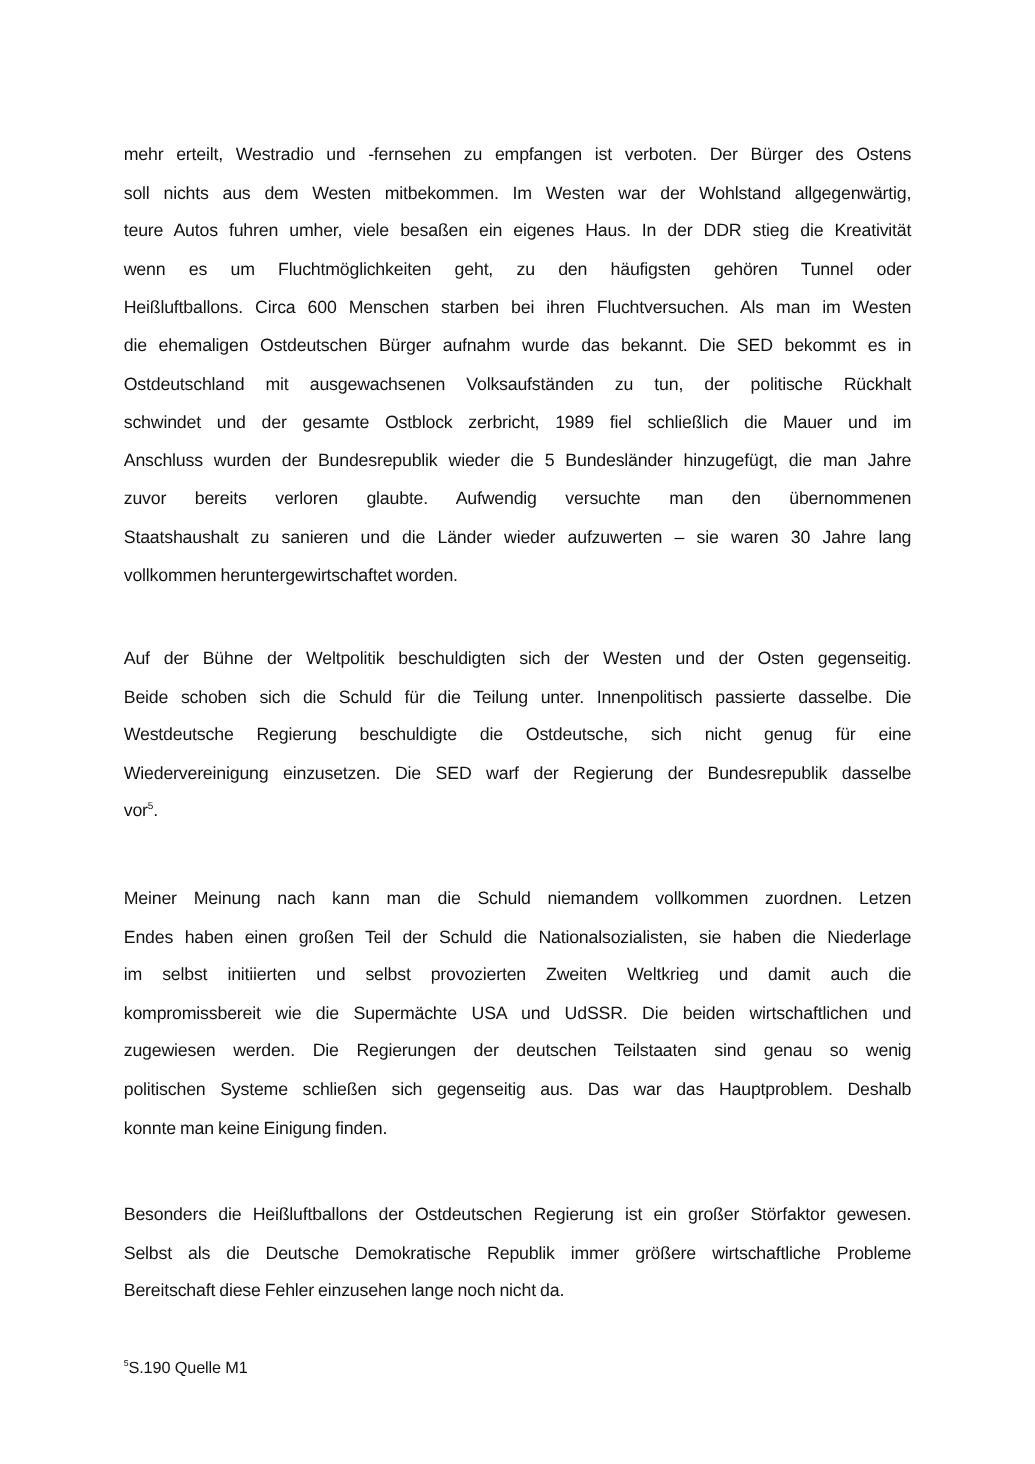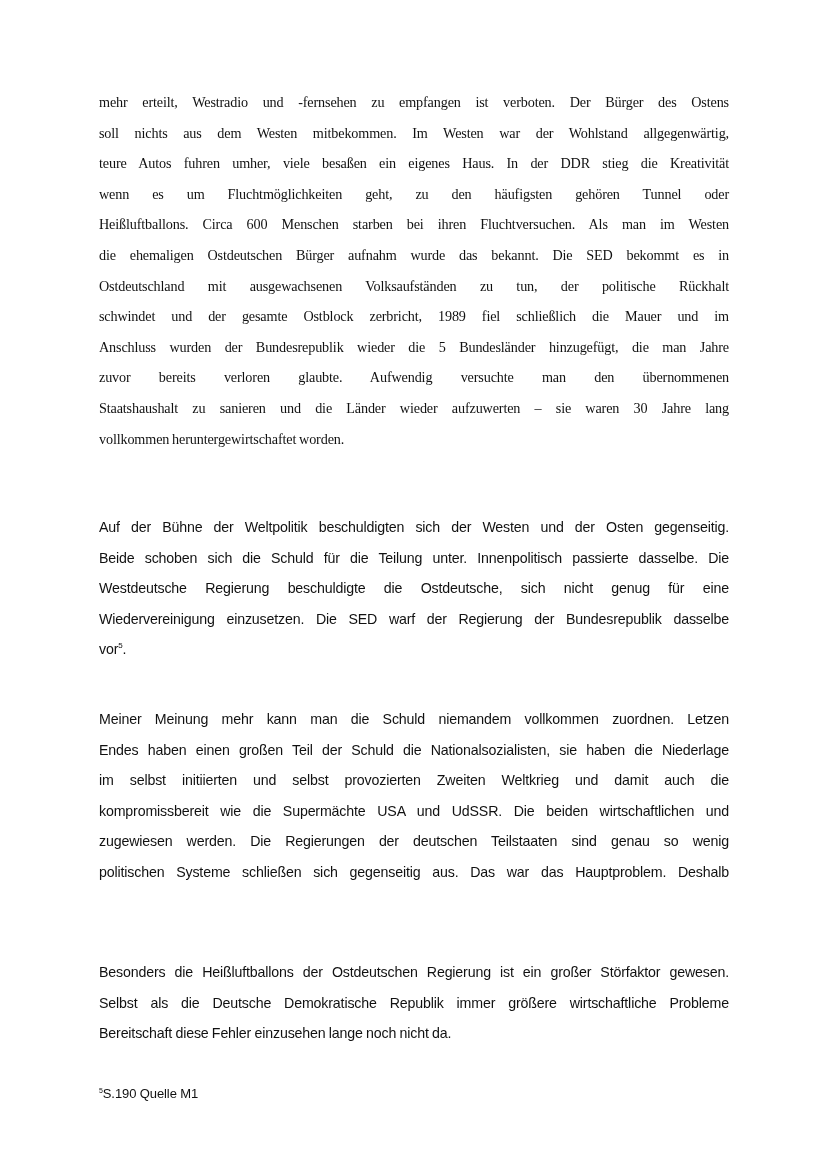--- a/index.html
+++ b/index.html
@@ -55,21 +55,21 @@
     }
     .footnote sup {
       font-size: 7px;
     }
   </style>
 </head>
 <body>
 
 <div class="page">
 
-  <div class="para" style="top:87px;font-family:Liberation Serif, serif;">
+  <div class="para" style="top:109px;">
     <span class="line">mehr erteilt, Westradio und -fernsehen zu empfangen ist verboten. Der Bürger des Ostens</span>
     <span class="line">soll nichts aus dem Westen mitbekommen. Im Westen war der Wohlstand allgegenwärtig,</span>
     <span class="line">teure Autos fuhren umher, viele besaßen ein eigenes Haus. In der DDR stieg die Kreativität</span>
     <span class="line">wenn es um Fluchtmöglichkeiten geht, zu den häufigsten gehören Tunnel oder</span>
     <span class="line">Heißluftballons. Circa 600 Menschen starben bei ihren Fluchtversuchen. Als man im Westen</span>
     <span class="line">die ehemaligen Ostdeutschen Bürger aufnahm wurde das bekannt. Die SED bekommt es in</span>
     <span class="line">Ostdeutschland mit ausgewachsenen Volksaufständen zu tun, der politische Rückhalt</span>
     <span class="line">schwindet und der gesamte Ostblock zerbricht, 1989 fiel schließlich die Mauer und im</span>
     <span class="line">Anschluss wurden der Bundesrepublik wieder die 5 Bundesländer hinzugefügt, die man Jahre</span>
     <span class="line">zuvor bereits verloren glaubte. Aufwendig versuchte man den übernommenen</span>
@@ -79,26 +79,27 @@
 
   <div class="para" style="top:512px;">
     <span class="line">Auf der Bühne der Weltpolitik beschuldigten sich der Westen und der Osten gegenseitig.</span>
     <span class="line">Beide schoben sich die Schuld für die Teilung unter. Innenpolitisch passierte dasselbe. Die</span>
     <span class="line">Westdeutsche Regierung beschuldigte die Ostdeutsche, sich nicht genug für eine</span>
     <span class="line">Wiedervereinigung einzusetzen. Die SED warf der Regierung der Bundesrepublik dasselbe</span>
     <span class="line last"><span>vor</span><sup>5</sup><span>.</span></span>
   </div>
 
   <div class="para" style="top:704px;">
-    <span class="line">Meiner Meinung mehr kann man die Schuld niemandem vollkommen zuordnen. Letzen</span>
+    <span class="line">Meiner Meinung nach kann man die Schuld niemandem vollkommen zuordnen. Letzen</span>
     <span class="line">Endes haben einen großen Teil der Schuld die Nationalsozialisten, sie haben die Niederlage</span>
     <span class="line">im selbst initiierten und selbst provozierten Zweiten Weltkrieg und damit auch die</span>
     <span class="line">kompromissbereit wie die Supermächte USA und UdSSR. Die beiden wirtschaftlichen und</span>
     <span class="line">zugewiesen werden. Die Regierungen der deutschen Teilstaaten sind genau so wenig</span>
     <span class="line">politischen Systeme schließen sich gegenseitig aus. Das war das Hauptproblem. Deshalb</span>
+    <span class="line last">konnte man keine Einigung finden.</span>
   </div>
 
   <div class="para" style="top:957px;">
     <span class="line">Besonders die Heißluftballons der Ostdeutschen Regierung ist ein großer Störfaktor gewesen.</span>
     <span class="line">Selbst als die Deutsche Demokratische Republik immer größere wirtschaftliche Probleme</span>
     <span class="line last">Bereitschaft diese Fehler einzusehen lange noch nicht da.</span>
   </div>
 
   <div class="footnote" style="top:1086px;">
     <sup>5</sup><span>S.190 Quelle M1</span>

